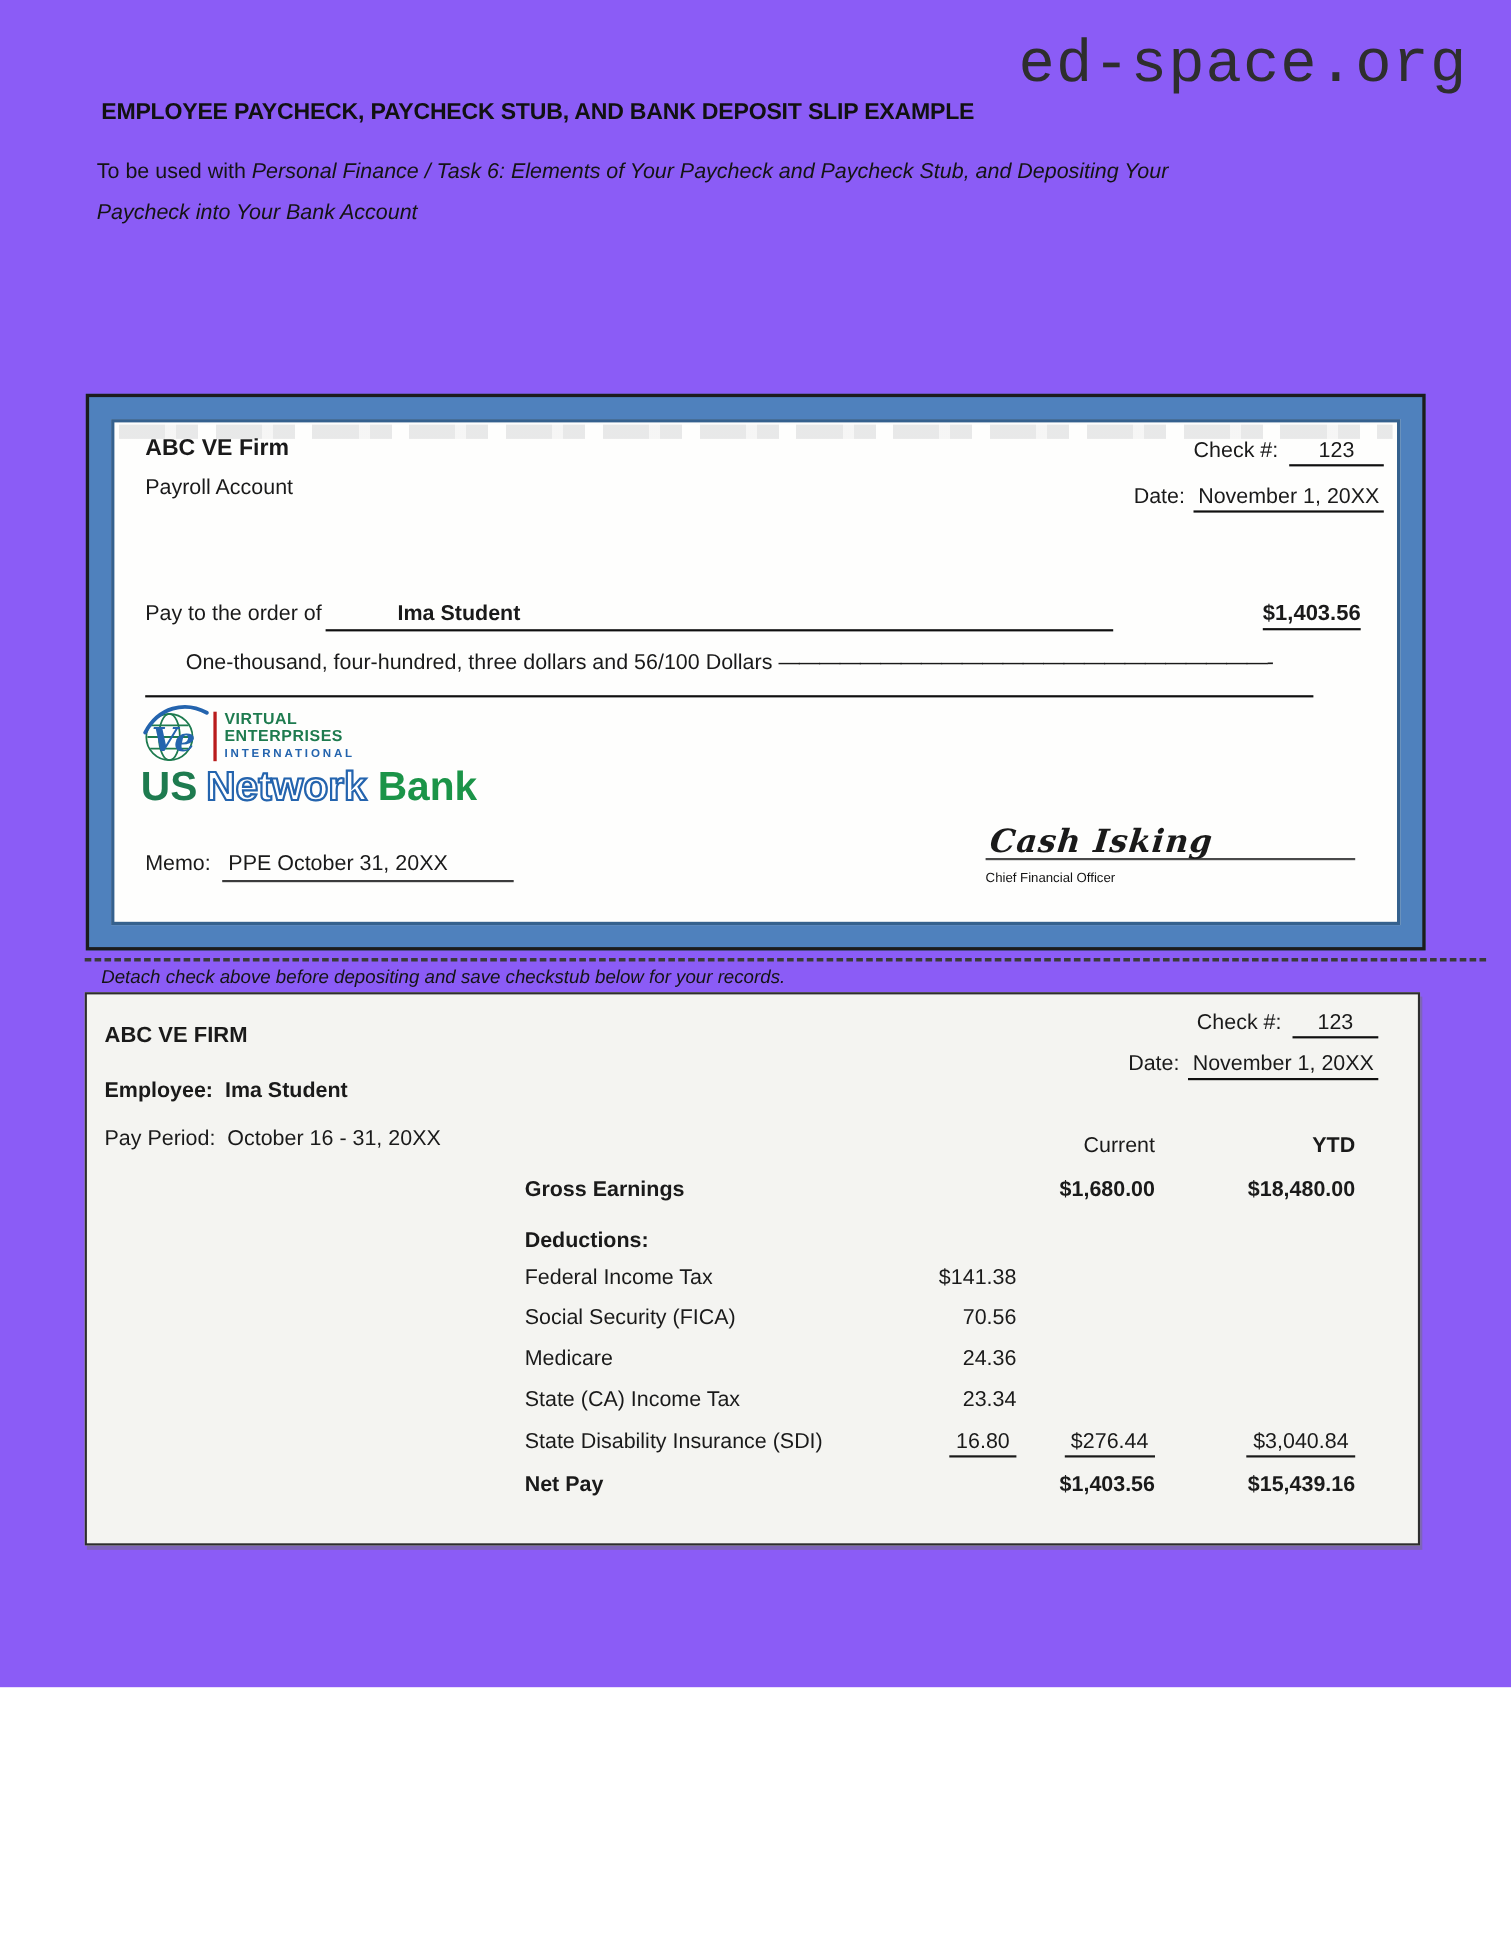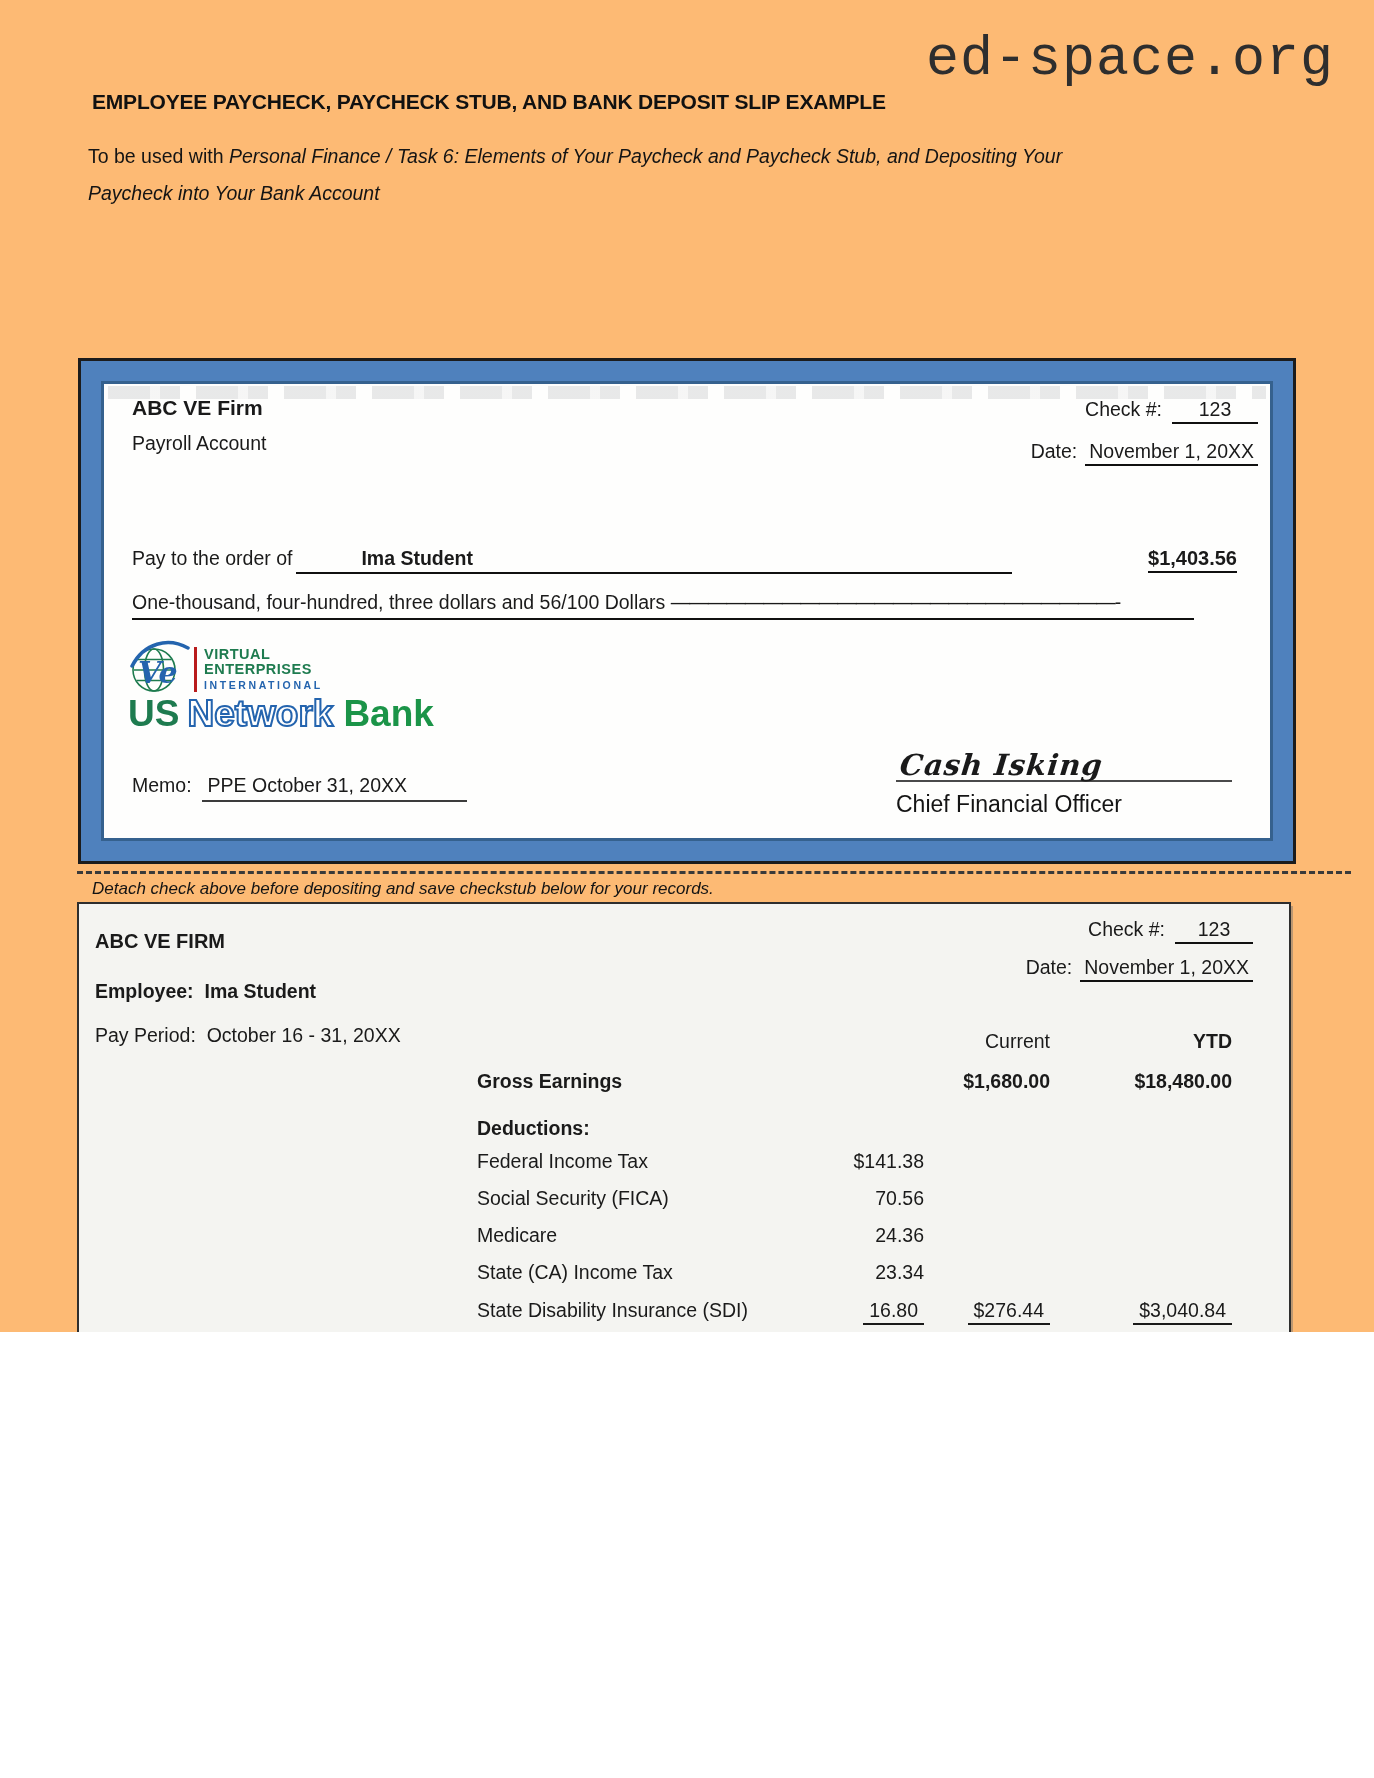--- a/index.html
+++ b/index.html
@@ -1,16 +1,16 @@
 <!DOCTYPE html>
 <html style="--frame-blue: #4f81bd; --frame-inner: #35618e; --logo-green: #1e7b4f; --logo-blue: #2464ae; --bank-green: #1b9448; --stub-bg: #f4f4f1;"><head>
 <meta charset="utf-8">
 <style>
   html,body{margin:0;padding:0;background:#ffffff;}
-  .page{position:relative;width:1374px;height:1332px;background:#fdba74;
+  .page{position:relative;width:1374px;height:1534px;background:#8b5cf6;
         font-family:"Liberation Sans",sans-serif;color:#1a1a1a;overflow:hidden;}
 
   .watermark{position:absolute;top:28px;right:40px;
     font-family:"Liberation Mono",monospace;font-size:55px;color:#2e2e2e;
     letter-spacing:1px;font-weight:400;}
 
   .doc-title{position:absolute;top:86px;left:88px;margin:4px;
     font-size:21px;font-weight:700;letter-spacing:-0.2px;color:#111;}
 
   .intro{position:absolute;top:138px;left:88px;margin:0;width:1020px;
@@ -41,21 +41,21 @@
     padding:0 4px 1px 4px;}
 
   .payline{position:absolute;top:163px;left:28px;font-size:19.5px;white-space:nowrap;}
   .payee-line{display:inline-block;width:716px;margin-left:4px;
     border-bottom:2.5px solid #101010;padding:0 0 2px 65px;box-sizing:border-box;
     font-weight:700;}
   .amount{position:absolute;top:163px;right:33px;font-size:20px;font-weight:700;
     border-bottom:2.5px solid #101010;padding-bottom:1px;}
 
   .words{position:absolute;top:207px;left:28px;width:1062px;font-size:19.5px;
-    border-bottom:2.5px solid #101010;white-space:nowrap;overflow:hidden;padding-bottom:4px;}
+    border-bottom:2.5px solid #101010;white-space:nowrap;overflow:hidden;padding-bottom:18px;text-align:center;}
   .words .dashes{letter-spacing:-1px;}
 
   
   .logo{position:absolute;top:255px;left:24px;}
   .logo-top{display:flex;align-items:center;}
   .logo-words{border-left:3px solid #b91c1c;padding-left:7px;margin-left:2px;}
   .lw-green{color:var(--logo-green,#1e7b4f);font-weight:700;font-size:14.5px;line-height:15.5px;letter-spacing:.5px;}
   .lw-blue{color:var(--logo-blue,#2464ae);font-weight:700;font-size:10.5px;line-height:14px;letter-spacing:2.6px;}
   .logo-bottom{margin-top:-4px;font-weight:700;font-size:37px;line-height:38px;white-space:nowrap;}
   .us{color:var(--logo-green,#1e7b4f);margin-right:8px;}
@@ -69,21 +69,21 @@
 
   .memo{position:absolute;top:390px;left:28px;font-size:19.5px;white-space:nowrap;}
   .memo-val{display:inline-block;margin-left:10px;border-bottom:2px solid #3c3c3c;
     padding:0 60px 3px 6px;}
 
   .sig{position:absolute;top:364px;right:38px;width:336px;}
   .sig-name{font-family:"DejaVu Serif",serif;font-style:italic;font-weight:700;
     font-size:29px;letter-spacing:1px;transform:skewX(-6deg);
     padding:0 0 2px 4px;}
   .sig-rule{border-bottom:2px solid #4a4a4a;margin-top:-4px;}
-  .sig-title{font-size:23px;margin-top:9px;color:#141414;}
+  .sig-title{font-size:12px;margin-top:9px;color:#141414;}
 
   
   .detach-dash{position:absolute;top:871px;left:77px;width:1274px;height:0;
     border-top:3px dashed #3a3a3a;}
   .detach-note{position:absolute;top:879px;left:92px;font-size:17px;font-style:italic;color:#141414;}
 
   
   .stub{position:absolute;top:902px;left:77px;width:1214px;height:503px;
     box-sizing:border-box;background:var(--stub-bg,#f4f4f1);
     border:2px solid #2e2e2e;box-shadow:2px 4px 0 rgba(110,110,110,.45);}

